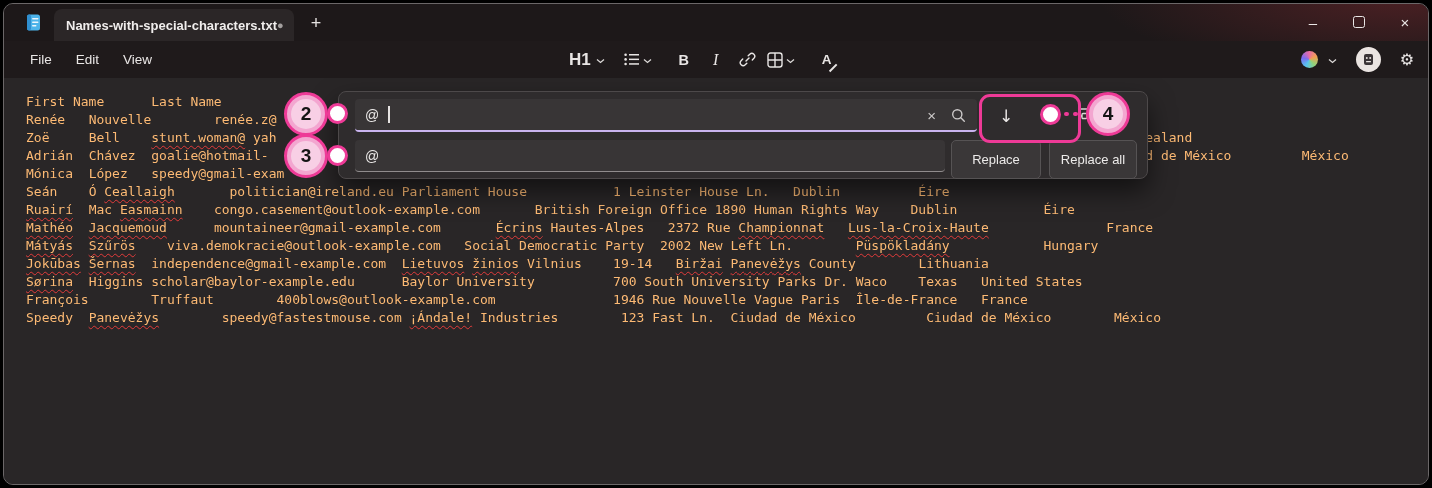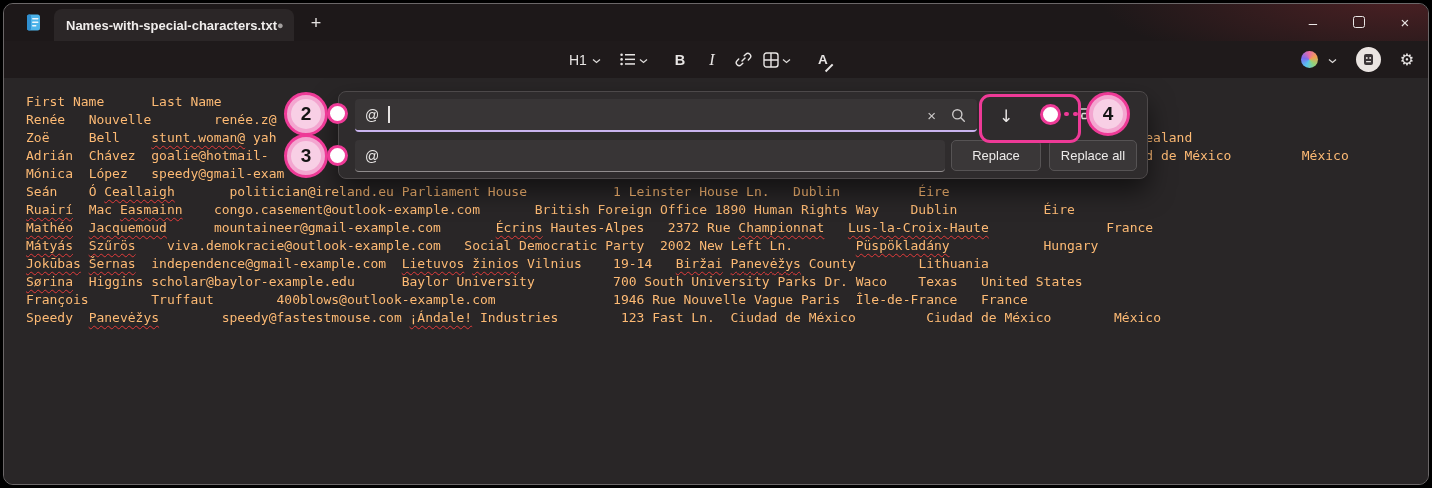--- a/index.html
+++ b/index.html
@@ -19,21 +19,21 @@
           display:flex;align-items:center;justify-content:center;border-radius:5px;}
   .wincontrols{position:absolute;right:0;top:0;height:36px;display:flex;}
   .wc{width:46px;height:100%;display:flex;align-items:center;justify-content:center;color:#eae7e6;font-size:15px;}
   .maxbox{width:10px;height:10px;border:1.4px solid #eae7e6;border-radius:2.5px;}
   
   .menubar{height:37px;flex:none;position:relative;background:#1f1a1b;display:flex;align-items:center;}
   .menus{margin-left:14px;display:flex;}
   .menu-item{color:#eae7e6;font-size:13.5px;padding:6px 12px;border-radius:5px;}
   .fmt-toolbar{position:absolute;left:563px;top:0;height:37px;display:flex;align-items:center;color:#e8e5e4;}
   .tbi{display:flex;align-items:center;justify-content:center;height:28px;border-radius:5px;}
-  .tb-label{font-size:14px;font-weight:400;padding:0 2px;}
+  .tb-label{font-size:17px;font-weight:700;padding:0 2px;}
   .chev{margin:2px 2px 0 3px;}
   .tb-gap{width:17px;}
   .tb-b{font-weight:800;font-size:14.5px;width:26px;}
   .tb-i{font-family:"Liberation Serif",serif;font-style:italic;font-size:16px;width:26px;}
   .tb-sep-gap{width:6px;}
   .clearfmt{position:relative;width:26px;font-size:13.5px;font-weight:600;}
   .clearfmt .slash{position:absolute;right:2px;bottom:5px;width:10px;height:1.6px;background:#e8e5e4;transform:rotate(-45deg);}
   .rights{position:absolute;right:14px;top:0;height:37px;display:flex;align-items:center;gap:7px;}
   .copilot{width:17px;height:17px;border-radius:50%;
            background:conic-gradient(from 210deg,#57c4f0,#7a6cf0,#e86aa7,#f2a052,#8fd37a,#57c4f0);}
@@ -54,21 +54,21 @@
   .caret{display:inline-block;width:1.5px;height:17px;background:#e6e3e2;margin-left:9px;}
   .input-icons{position:absolute;right:11px;top:0;height:33px;display:flex;align-items:center;gap:15px;}
   .clear-x{color:#ccc9c9;font-size:15px;line-height:1;}
   .replace-input{position:absolute;left:16px;top:48px;width:590px;height:32px;background:#383536;border-radius:4px;
                  border-bottom:1px solid #908c8d;display:flex;align-items:center;padding:0 10px;box-sizing:border-box;}
   .nav-btn{position:absolute;top:7px;width:38px;height:33px;display:flex;align-items:center;justify-content:center;
            color:#ebe8e7;font-size:17px;border-radius:5px;font-family:"DejaVu Sans",sans-serif;}
   .pink-rect{position:absolute;left:640px;top:2px;width:96px;height:43px;border:3px solid var(--pink);
              border-radius:11px;pointer-events:none;z-index:12;}
   .sliders{position:absolute;left:740px;top:13px;}
-  .fbtn{position:absolute;top:48px;height:31px;background:#3a3738;border:1px solid #565354;border-radius:5px;
+  .fbtn{position:absolute;top:48px;height:39px;background:#3a3738;border:1px solid #565354;border-radius:5px;
         color:#eceae9;font-size:13px;display:flex;align-items:center;justify-content:center;box-sizing:border-box;}
   
   .callout{position:absolute;width:44px;height:44px;border-radius:50%;background:#f3a6d0;
            border:3px solid var(--pink);box-sizing:border-box;display:flex;align-items:center;justify-content:center;z-index:30;}
   .callout .inner{width:30px;height:30px;border-radius:50%;background:#f8cfe5;display:flex;align-items:center;
                   justify-content:center;font-weight:700;font-size:19px;color:#141414;}
   .dot{position:absolute;width:21px;height:21px;border-radius:50%;background:#fff;border:3.5px solid var(--pink);
        box-sizing:border-box;z-index:29;}
   .dash{position:absolute;width:5px;height:4px;background:var(--pink);border-radius:2px;z-index:28;}
   
@@ -102,20 +102,25 @@
     <div class="wincontrols">
       <div class="wc">–</div>
       <div class="wc">
           <span class="maxbox"></span>
         </div>
       <div class="wc">×</div>
     </div>
   </div>
 
   <div class="menubar">
+    <div class="menus">
+      <span class="menu-item">File</span>
+      <span class="menu-item">Edit</span>
+      <span class="menu-item">View</span>
+    </div>
     <div class="fmt-toolbar">
       <div class="tbi">
         <span class="tb-label">H1</span>
         <svg class="chev" width="9" height="6" viewBox="0 0 9 6">
             <polyline points="1,1.5 4.5,4.5 8,1.5" fill="none" stroke="#d9d6d5" stroke-width="1.3"></polyline>
           </svg>
       </div>
       <span class="tb-gap"></span>
       <div class="tbi">
         <svg width="16" height="13" viewBox="0 0 16 13">

